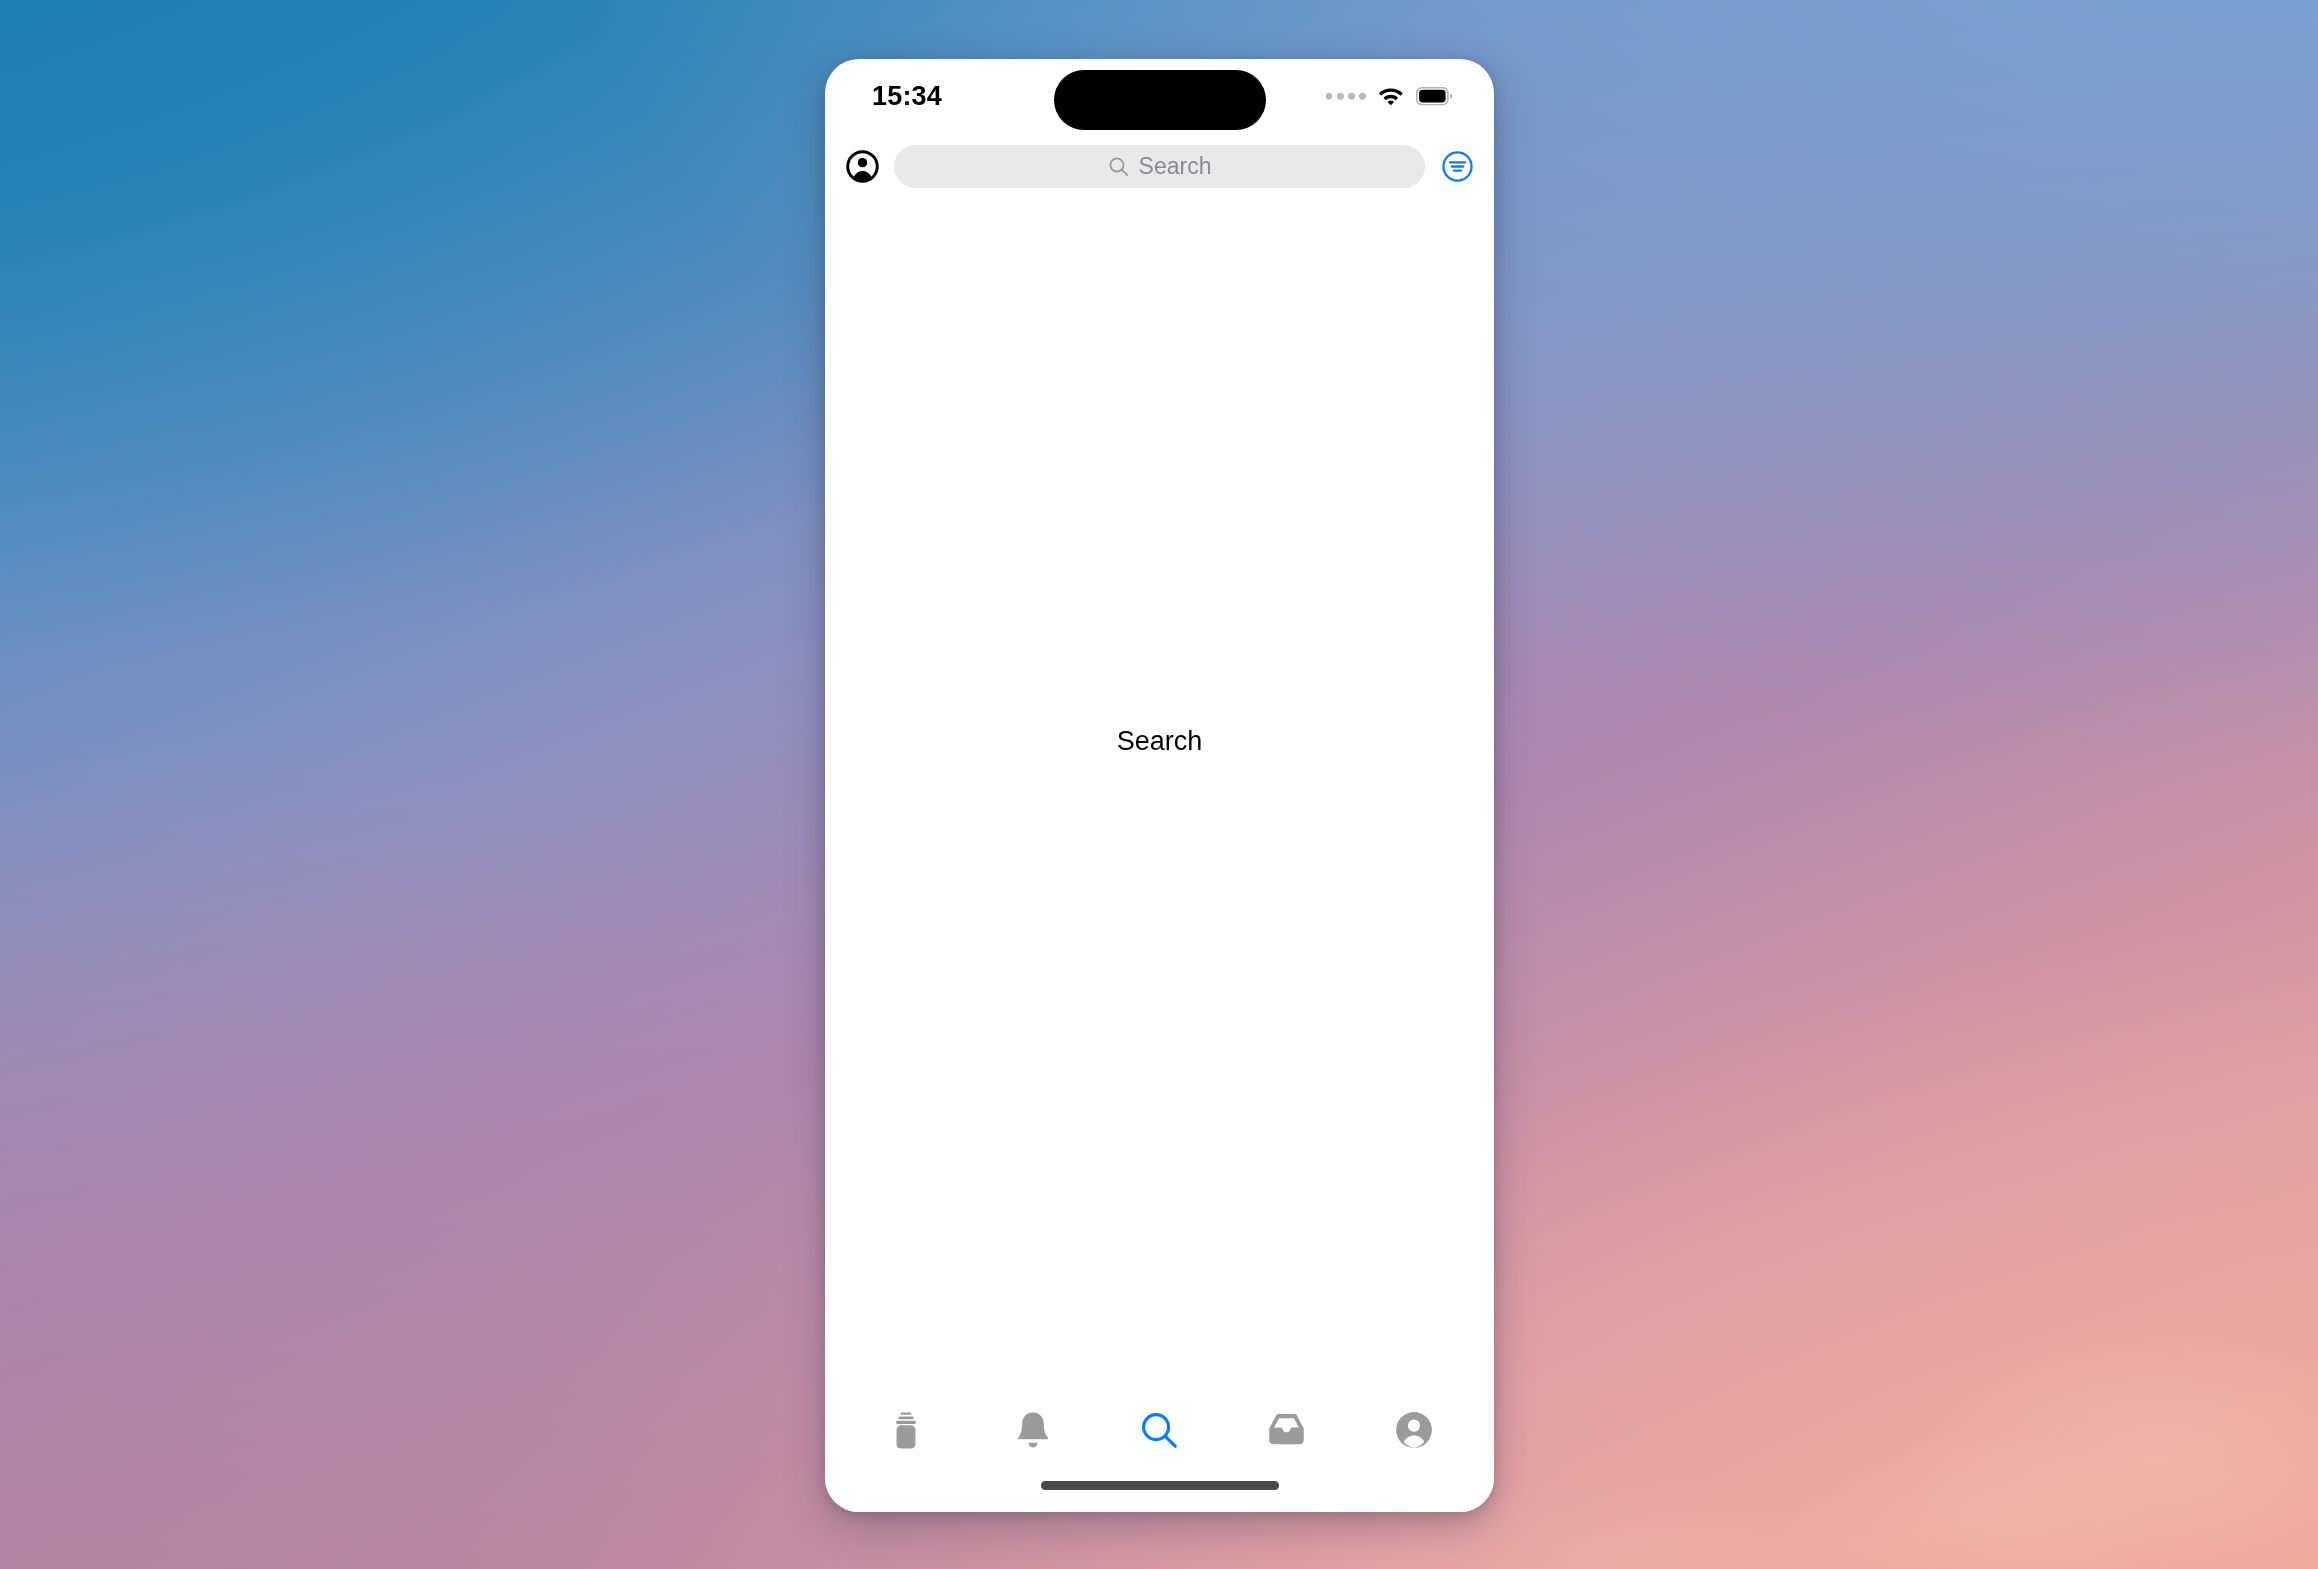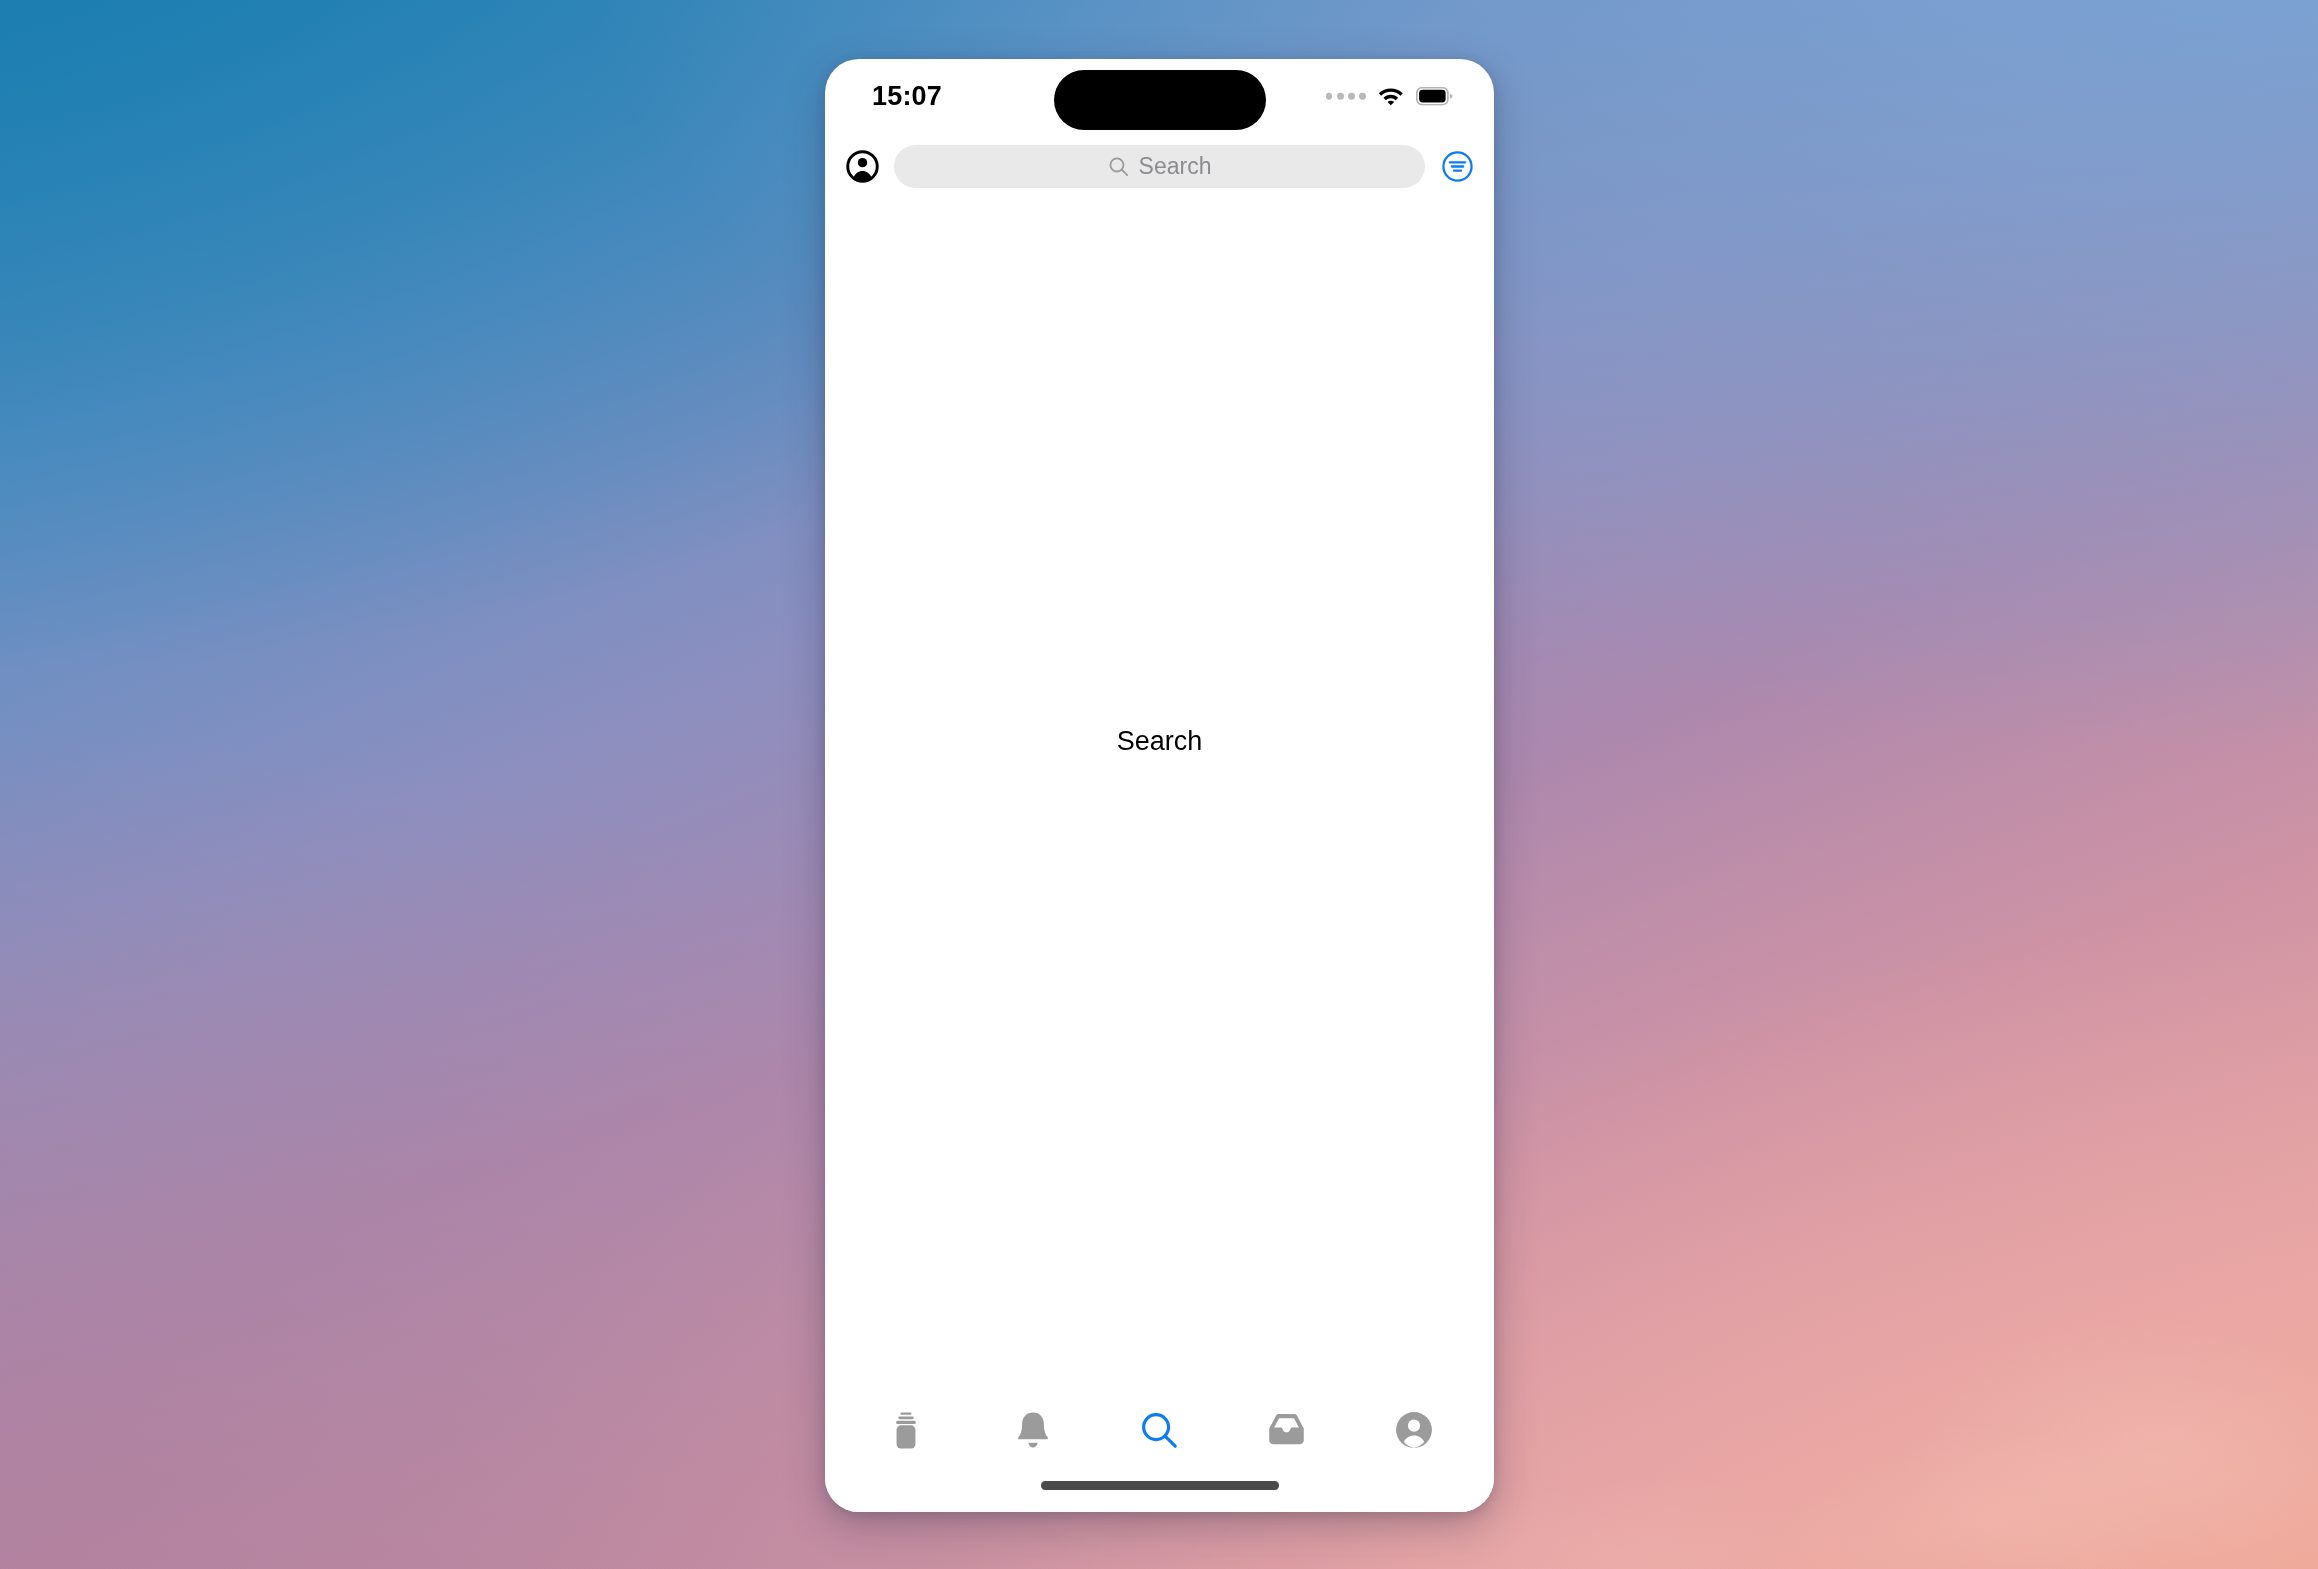--- a/index.html
+++ b/index.html
@@ -203,21 +203,21 @@
   }
 </style>
 </head>
 <body>
 
 <div class="bg-texture"></div>
 
 <div class="phone">
 
   <div class="status-bar">
-    <div class="status-time">15:07</div>
+    <div class="status-time">15:34</div>
 
     <div class="dynamic-island"></div>
 
     <div class="status-right">
 
       <span class="signal-dots">
         <i></i>
           <i></i>
           <i></i>
           <i></i>

